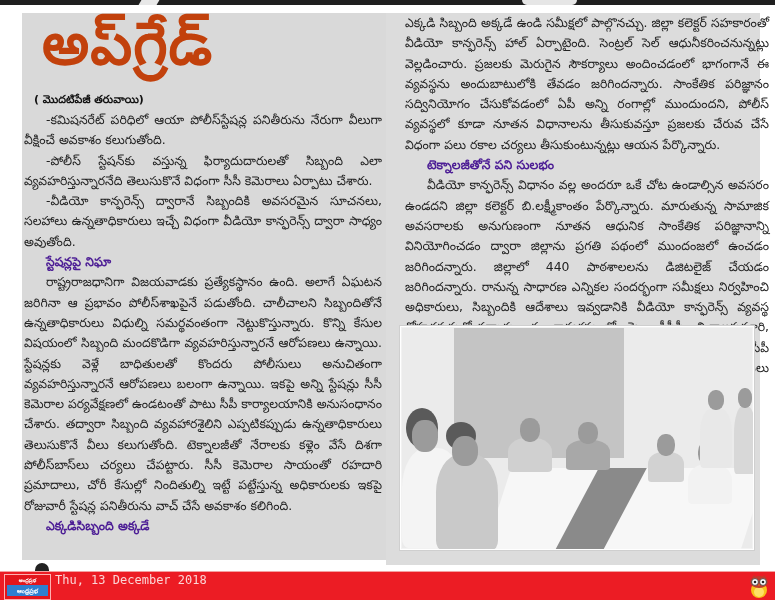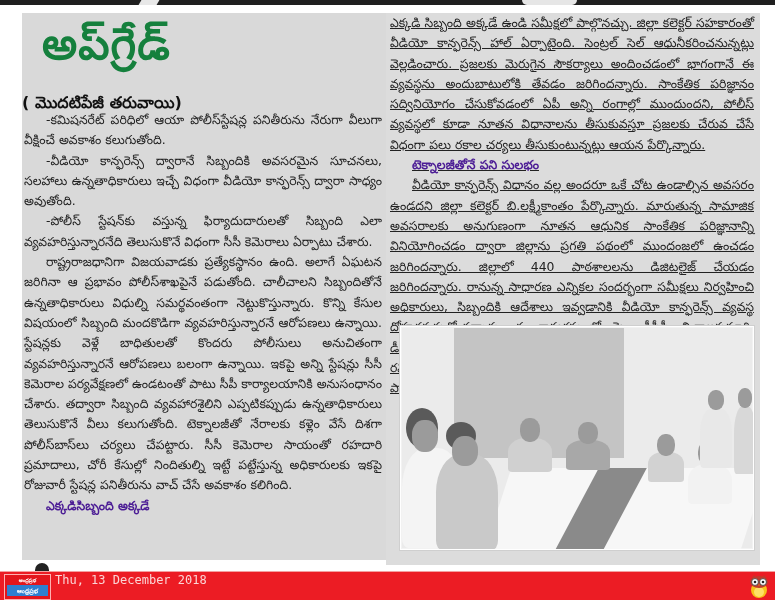--- a/index.html
+++ b/index.html
@@ -17,37 +17,37 @@
     position:absolute; left:22px; top:13px; width:364px; height:547px;
     background:#d9d9d9;
   }
   .article-right {
     position:absolute; left:386px; top:13px; width:374px; height:552px;
     background:#dcdcdc;
   }
   .headline {
     position:absolute; left:20px; top:2px;
     font-family:"DejaVu Sans", sans-serif; font-weight:bold;
-    font-size:44px; line-height:58px; color:#15803d;
+    font-size:59px; line-height:58px; color:#c2410c;
     letter-spacing:1px;
   }
   .cont-note {
-    position:absolute; left:0px; top:80px;
-    font-size:16px; font-weight:bold; color:#111;
+    position:absolute; left:12px; top:80px;
+    font-size:11px; font-weight:bold; color:#111;
   }
   .body-text {
     position:absolute; left:2px; width:358px;
     font-size:12.4px; line-height:20.3px; color:#222;
     text-align:justify;
   }
   .body-text p { margin:0; }
   .body-text .indent { text-indent:22px; }
   .body-text .subhead { padding-left:22px; font-weight:bold; color:#4c1d95; }
   .left-body { top:97px; }
-  .right-body { top:0px; left:4px; width:364px;text-decoration:underline; }
+  .right-body { top:0px; left:19px; width:364px; }
 
   .photo-frame {
     position:absolute; left:400px; top:326px; width:352px; height:222px;
     background:#f2f2f2; border:1px solid #ffffff; box-shadow:0 0 0 1px #cfcfcf;
     overflow:hidden;
   }
   .photo-inner { position:absolute; left:1px; top:1px; right:1px; bottom:1px; background:#ebebeb; }
   .wall-panel { position:absolute; left:52px; top:0px; width:170px; height:130px; background:#c4c4c4; }
   .table { position:absolute; left:96px; top:140px; width:256px; height:82px; background:#f7f7f7; transform:skewX(-18deg); }
   .table-strip { position:absolute; left:175px; top:140px; width:48px; height:82px; background:#8a8a8a; transform:skewX(-28deg); }
@@ -90,22 +90,23 @@
 <div class="topbar">
   <div class="notch1"></div>
   <div class="notch2"></div>
 </div>
 
 <div class="article-left">
   <div class="headline">అప్‌గ్రేడ్</div>
   <div class="cont-note">( మొదటిపేజీ తరువాయి)</div>
   <div class="body-text left-body">
     <p class="indent">-కమిషనరేట్ పరిధిలో ఆయా పోలీస్‌స్టేషన్ల పనితీరును నేరుగా వీలుగా వీక్షించే అవకాశం కలుగుతోంది.</p>
+    <p class="indent">-పోలీస్ స్టేషన్‌కు వస్తున్న ఫిర్యాదుదారులతో సిబ్బంది ఎలా వ్యవహరిస్తున్నారనేది తెలుసుకొనే విధంగా సీసీ కెమెరాలు ఏర్పాటు చేశారు.</p>
     <p class="indent">-వీడియో కాన్ఫరెన్స్ ద్వారానే సిబ్బందికి అవసరమైన సూచనలు, సలహాలు ఉన్నతాధికారులు ఇచ్చే విధంగా వీడియో కాన్ఫరెన్స్ ద్వారా సాధ్యం అవుతోంది.</p>
-    <p class="indent">-పోలీస్ స్టేషన్‌కు వస్తున్న ఫిర్యాదుదారులతో సిబ్బంది ఎలా వ్యవహరిస్తున్నారనేది తెలుసుకొనే విధంగా సీసీ కెమెరాలు ఏర్పాటు చేశారు.</p>
+    <p class="subhead">స్టేషన్లపై నిఘా</p>
     <p class="indent">రాష్ట్రరాజధానిగా విజయవాడకు ప్రత్యేకస్థానం ఉంది. అలాగే ఏఘటన జరిగినా ఆ ప్రభావం పోలీస్‌శాఖపైనే పడుతోంది. చాలీచాలని సిబ్బందితోనే ఉన్నతాధికారులు విధుల్ని సమర్థవంతంగా నెట్టుకొస్తున్నారు. కొన్ని కేసుల విషయంలో సిబ్బంది మందకొడిగా వ్యవహరిస్తున్నారనే ఆరోపణలు ఉన్నాయి. స్టేషన్లకు వెళ్లే బాధితులతో కొందరు పోలీసులు అనుచితంగా వ్యవహరిస్తున్నారనే ఆరోపణలు బలంగా ఉన్నాయి. ఇకపై అన్ని స్టేషన్లు సీసీ కెమెరాల పర్యవేక్షణలో ఉండటంతో పాటు సీపీ కార్యాలయానికి అనుసంధానం చేశారు. తద్వారా సిబ్బంది వ్యవహారశైలిని ఎప్పటికప్పుడు ఉన్నతాధికారులు తెలుసుకొనే వీలు కలుగుతోంది. టెక్నాలజీతో నేరాలకు కళ్లెం వేసే దిశగా పోలీస్‌బాస్‌లు చర్యలు చేపట్టారు. సీసీ కెమెరాల సాయంతో రహదారి ప్రమాదాలు, చోరీ కేసుల్లో నిందితుల్ని ఇట్టే పట్టేస్తున్న అధికారులకు ఇకపై రోజువారీ స్టేషన్ల పనితీరును వాచ్ చేసే అవకాశం కలిగింది.</p>
     <p class="subhead">ఎక్కడిసిబ్బంది అక్కడే</p>
 
   </div>
 </div>
 
 <div class="article-right">
   <div class="body-text right-body">
     <p>ఎక్కడి సిబ్బంది అక్కడే ఉండి సమీక్షలో పాల్గొనచ్చు. జిల్లా కలెక్టర్ సహకారంతో వీడియో కాన్ఫరెన్స్ హాల్ ఏర్పాటైంది. సెంట్రల్ సెల్ ఆధునీకరించనున్నట్లు వెల్లడించారు. ప్రజలకు మెరుగైన సౌకర్యాలు అందించడంలో భాగంగానే ఈ వ్యవస్థను అందుబాటులోకి తేవడం జరిగిందన్నారు. సాంకేతిక పరిజ్ఞానం సద్వినియోగం చేసుకోవడంలో ఏపీ అన్ని రంగాల్లో ముందుందని, పోలీస్ వ్యవస్థలో కూడా నూతన విధానాలను తీసుకువస్తూ ప్రజలకు చేరువ చేసే విధంగా పలు రకాల చర్యలు తీసుకుంటున్నట్లు ఆయన పేర్కొన్నారు.</p>
     <p class="subhead">టెక్నాలజీతోనే పని సులభం</p>

